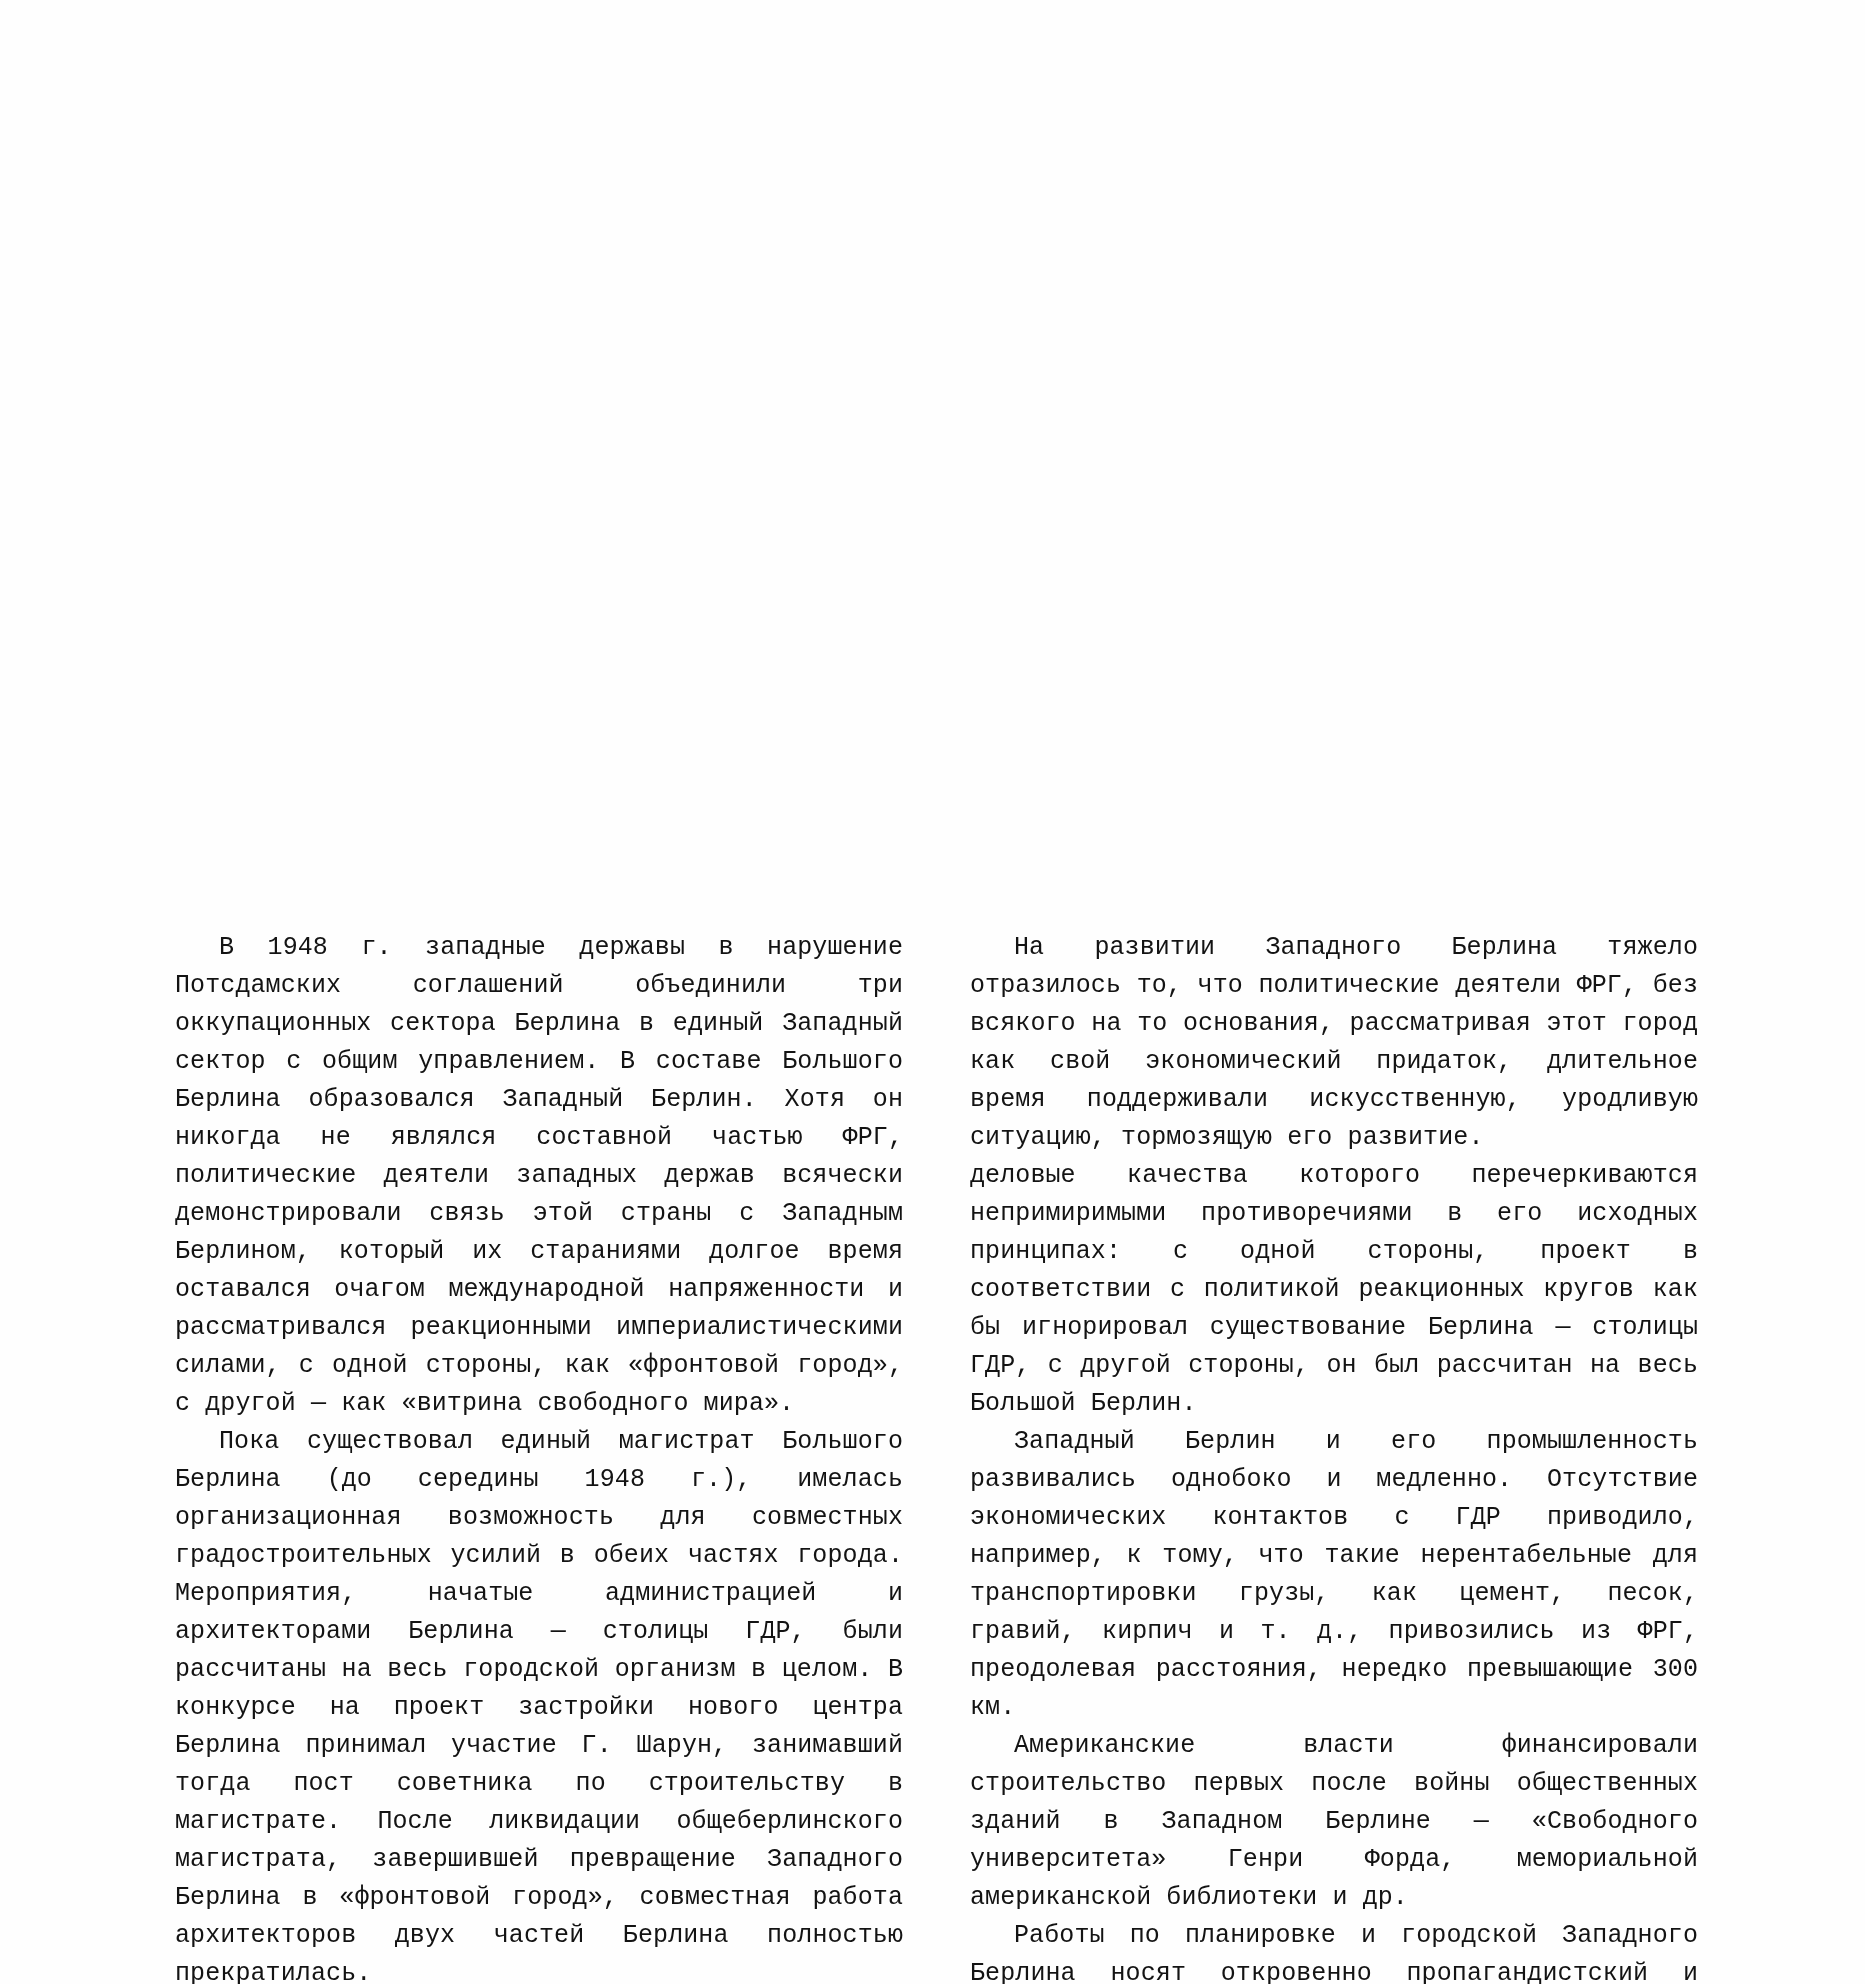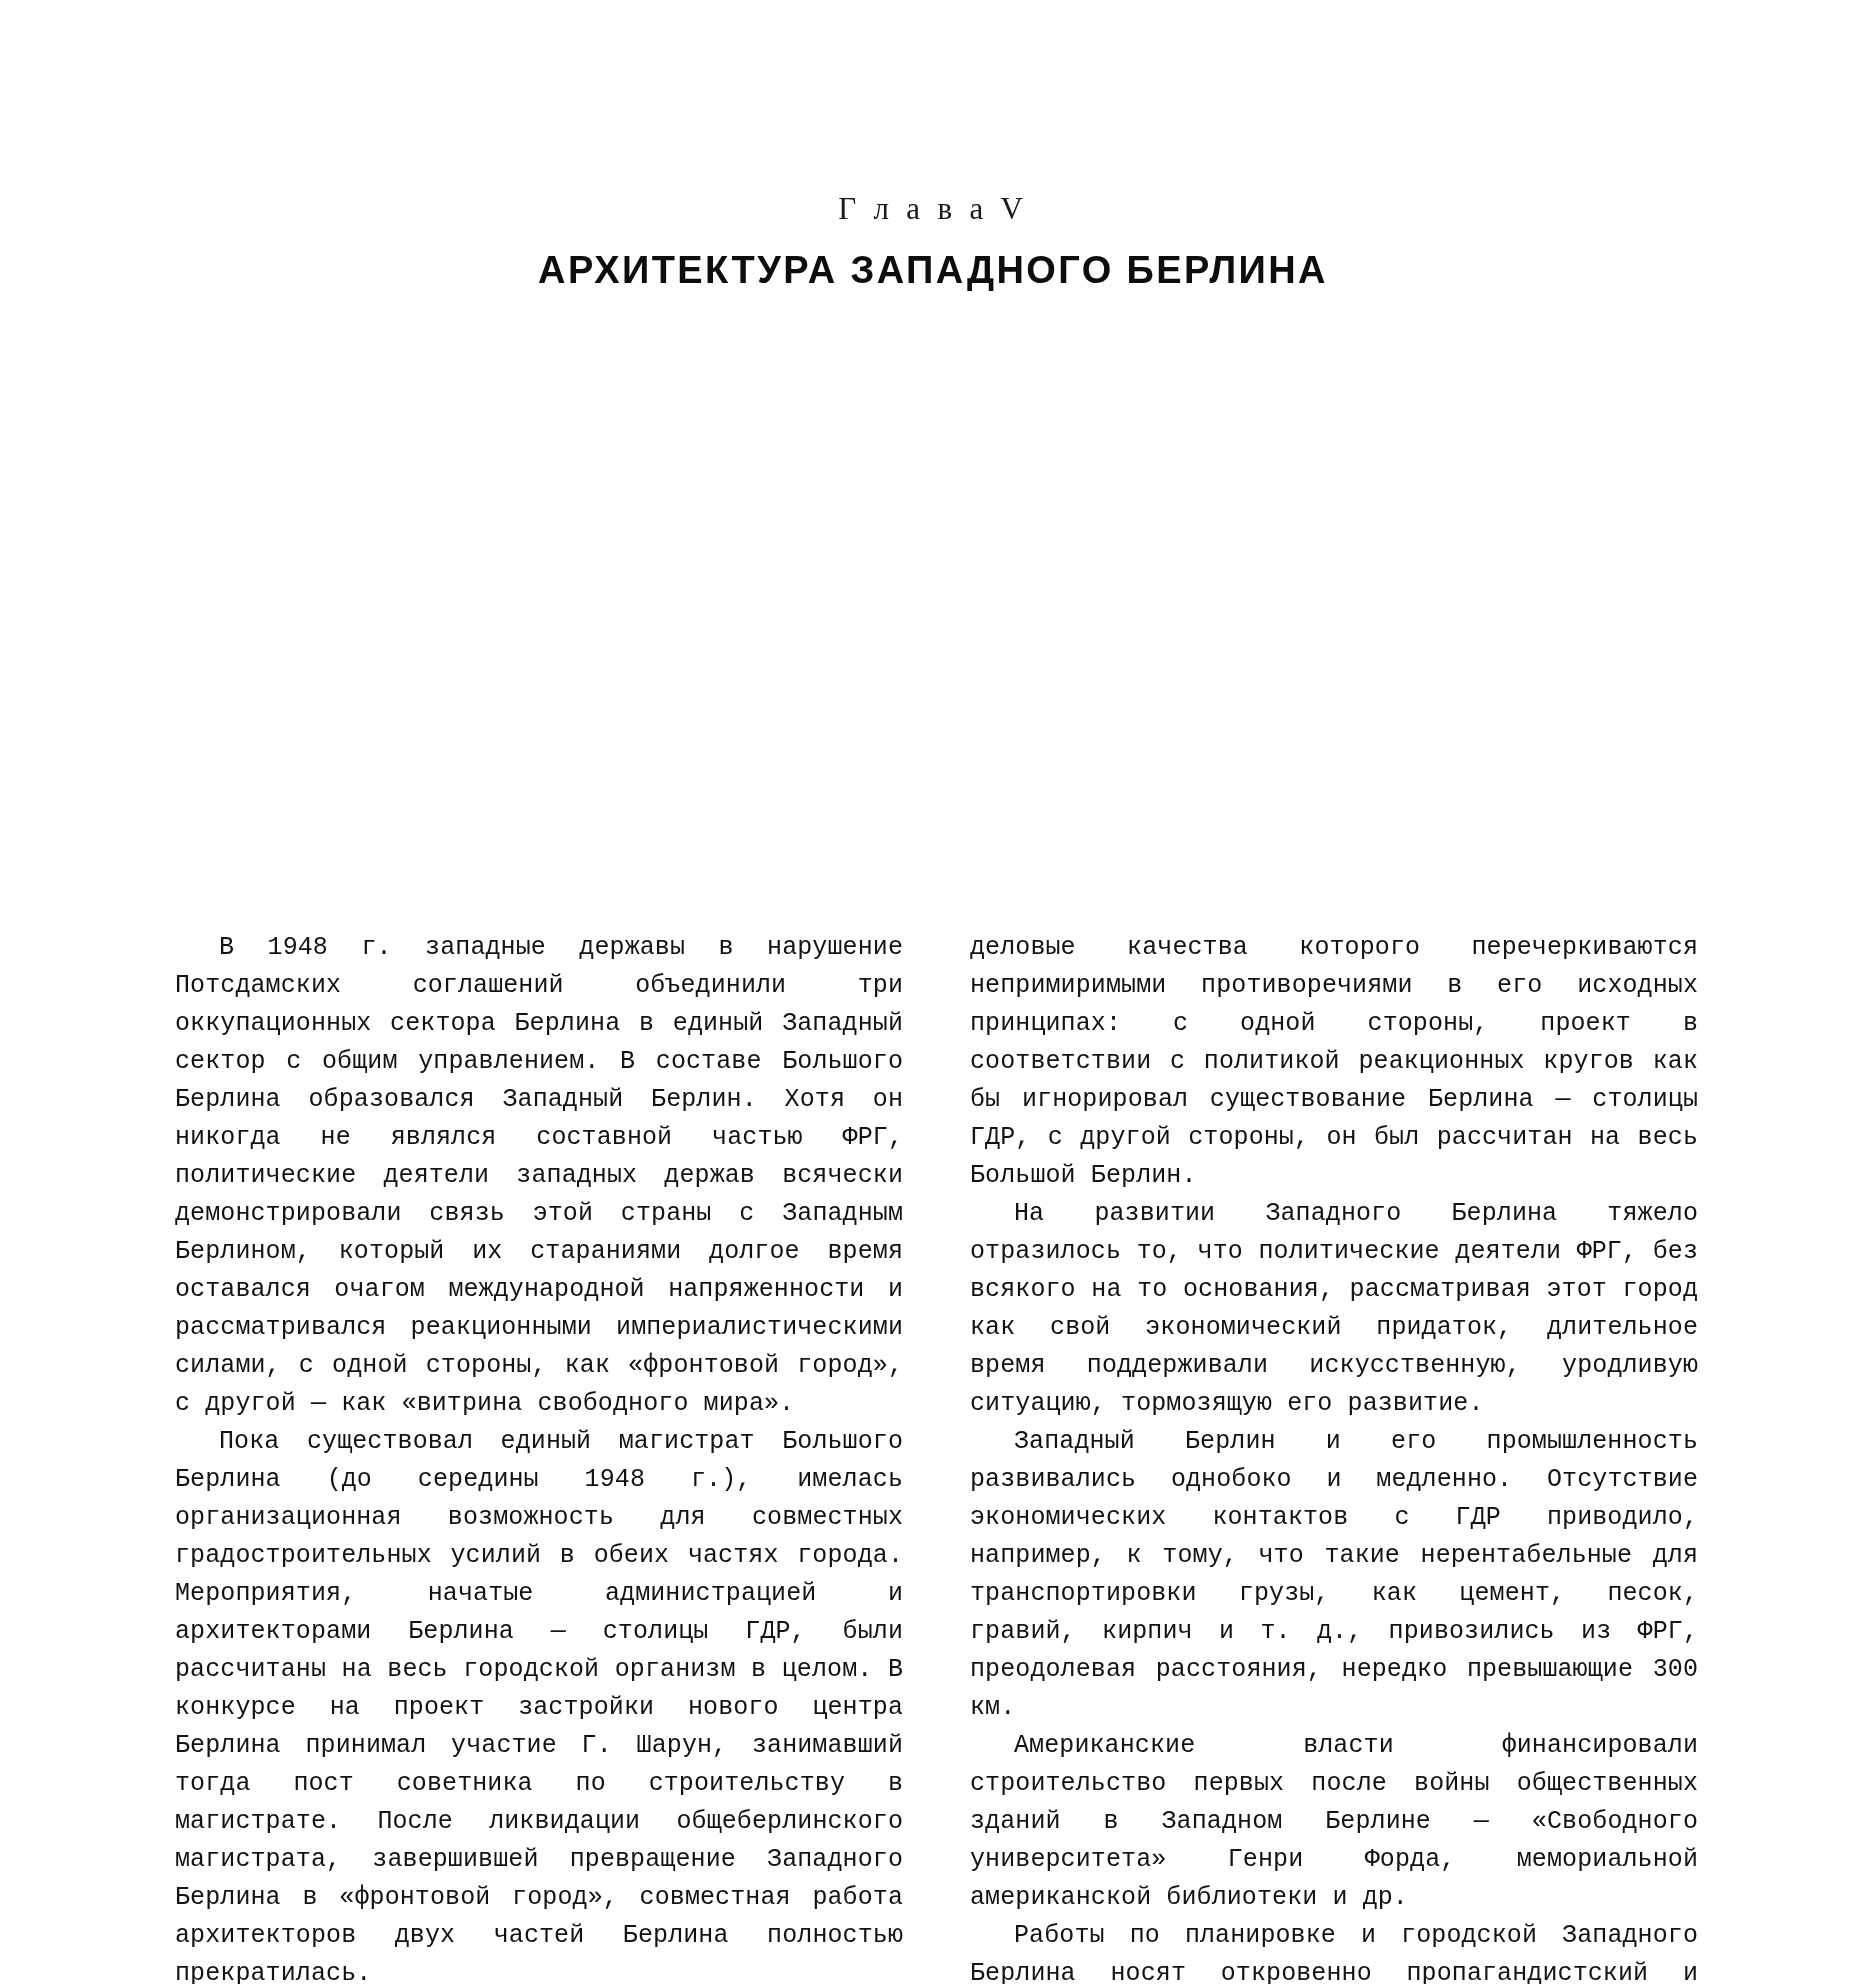--- a/index.html
+++ b/index.html
@@ -72,36 +72,32 @@
   }
   .indent {
     text-indent: 44px;
   }
 </style>
 </head>
 <body>
 
 <div class="page">
 
-  <div class="chapter-head">
-    <span class="chapter-label">Г л а в а  V</span>
-    <span class="chapter-title">АРХИТЕКТУРА ЗАПАДНОГО БЕРЛИНА</span>
-  </div>
 
   <div class="columns">
 
     <div class="column">
       <p class="para indent">В 1948 г. западные державы в нарушение Потсдамских соглашений объединили три оккупационных сектора Берлина в единый Западный сектор с общим управлением. В составе Большого Берлина образовался Западный Берлин. Хотя он никогда не являлся составной частью ФРГ, политические деятели западных держав всячески демонстрировали связь этой страны с Западным Берлином, который их стараниями долгое время оставался очагом международной напряженности и рассматривался реакционными империалистическими силами, с одной стороны, как «фронтовой город», с другой — как «витрина свободного мира».</p>
       <p class="para indent">Пока существовал единый магистрат Большого Берлина (до середины 1948 г.), имелась организационная возможность для совместных градостроительных усилий в обеих частях города. Мероприятия, начатые администрацией и архитекторами Берлина — столицы ГДР, были рассчитаны на весь городской организм в целом. В конкурсе на проект застройки нового центра Берлина принимал участие Г. Шарун, занимавший тогда пост советника по строительству в магистрате. После ликвидации общеберлинского магистрата, завершившей превращение Западного Берлина в «фронтовой город», совместная работа архитекторов двух частей Берлина полностью прекратилась.</p>
       <p class="para indent">В Западном Берлине в 1958 г. был составлен проект нового генерального плана,</p>
     </div>
 
     <div class="column">
+      <p class="para indent">На развитии Западного Берлина тяжело отразилось то, что политические деятели ФРГ, без всякого на то основания, рассматривая этот город как свой экономический придаток, длительное время поддерживали искусственную, уродливую ситуацию, тормозящую его развитие.</p>
       <p class="para">деловые качества которого перечеркиваются непримиримыми противоречиями в его исходных принципах: с одной стороны, проект в соответствии с политикой реакционных кругов как бы игнорировал существование Берлина — столицы ГДР, с другой стороны, он был рассчитан на весь Большой Берлин.</p>
-      <p class="para indent">На развитии Западного Берлина тяжело отразилось то, что политические деятели ФРГ, без всякого на то основания, рассматривая этот город как свой экономический придаток, длительное время поддерживали искусственную, уродливую ситуацию, тормозящую его развитие.</p>
       <p class="para indent">Западный Берлин и его промышленность развивались однобоко и медленно. Отсутствие экономических контактов с ГДР приводило, например, к тому, что такие нерентабельные для транспортировки грузы, как цемент, песок, гравий, кирпич и т. д., привозились из ФРГ, преодолевая расстояния, нередко превышающие 300 км.</p>
       <p class="para indent">Американские власти финансировали строительство первых после войны общественных зданий в Западном Берлине — «Свободного университета» Генри Форда, мемориальной американской библиотеки и др.</p>
       <p class="para indent">Работы по планировке и городской Западного Берлина носят откровенно пропагандистский и рекламный характер. В облике новых зданий крупнейших банков, магазинов, отелей, издательств сквозит</p>
     </div>
 
   </div>
 
 </div>
 
 

